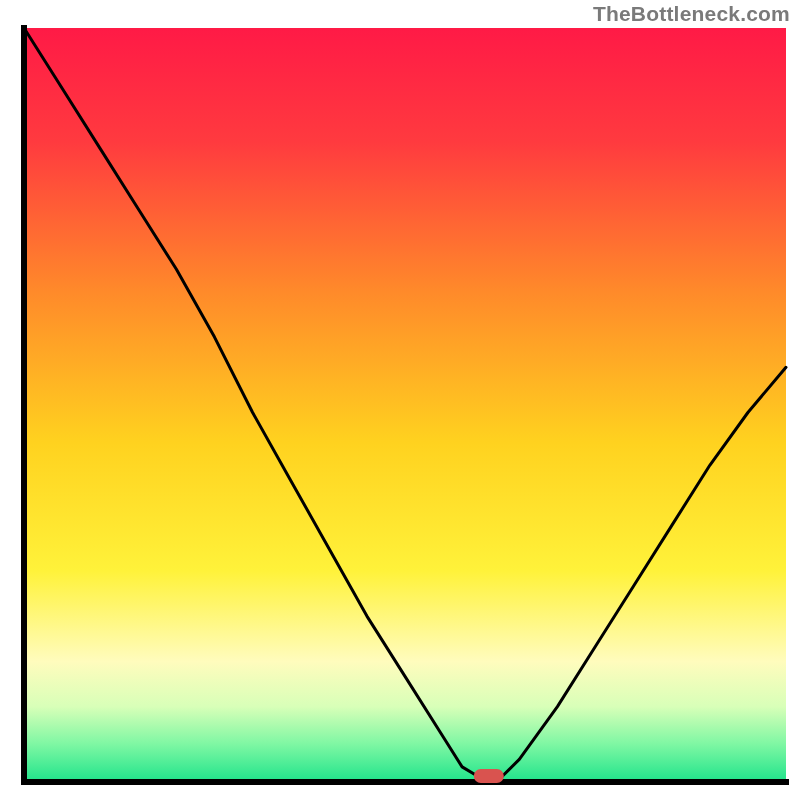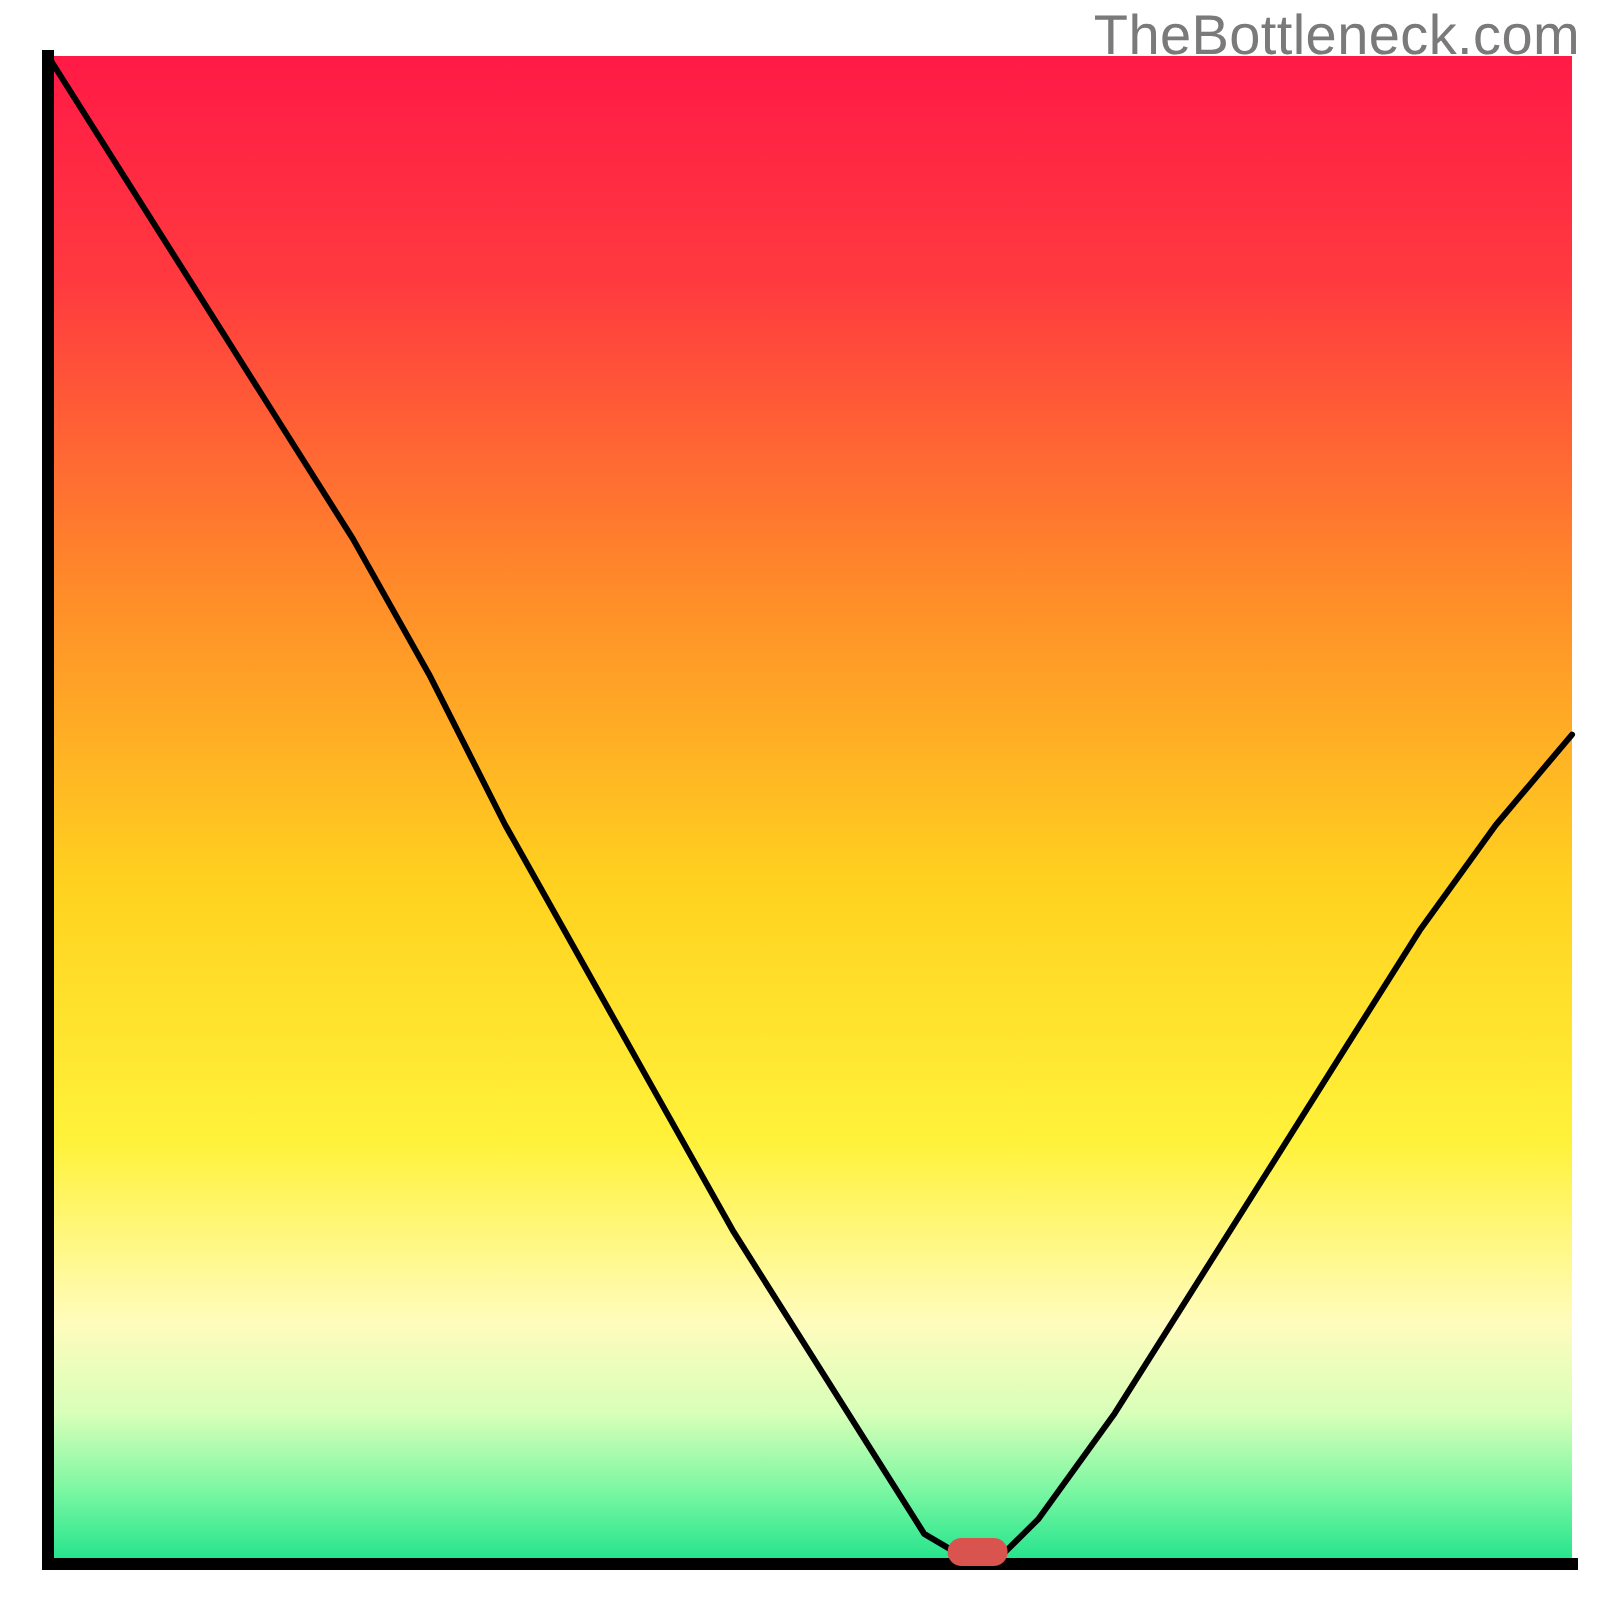--- a/index.html
+++ b/index.html
@@ -12,22 +12,22 @@
   }
   .container {
     position: relative;
     width: 800px;
     height: 800px;
   }
   .watermark {
     position: absolute;
     top: 2px;
     right: 10px;
-    font-size: 28px;
-    font-weight: normal;
+    font-size: 21px;
+    font-weight: bold;
     color: #7a7a7a;
     letter-spacing: 0.2px;
   }
   svg {
     display: block;
   }
 </style>
 </head>
 <body>
 <div class="container">

